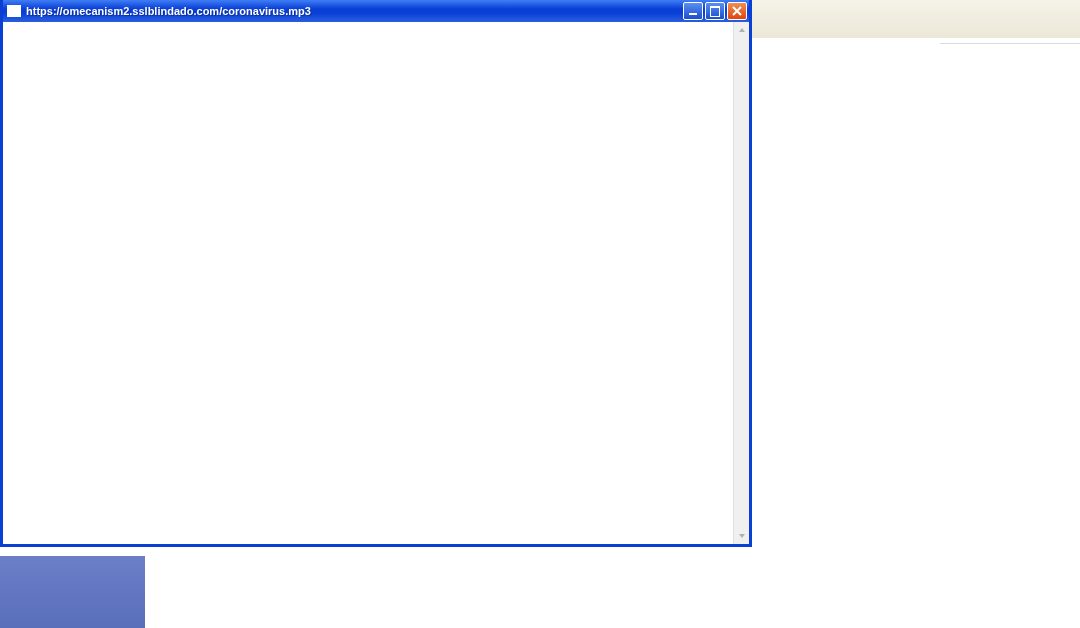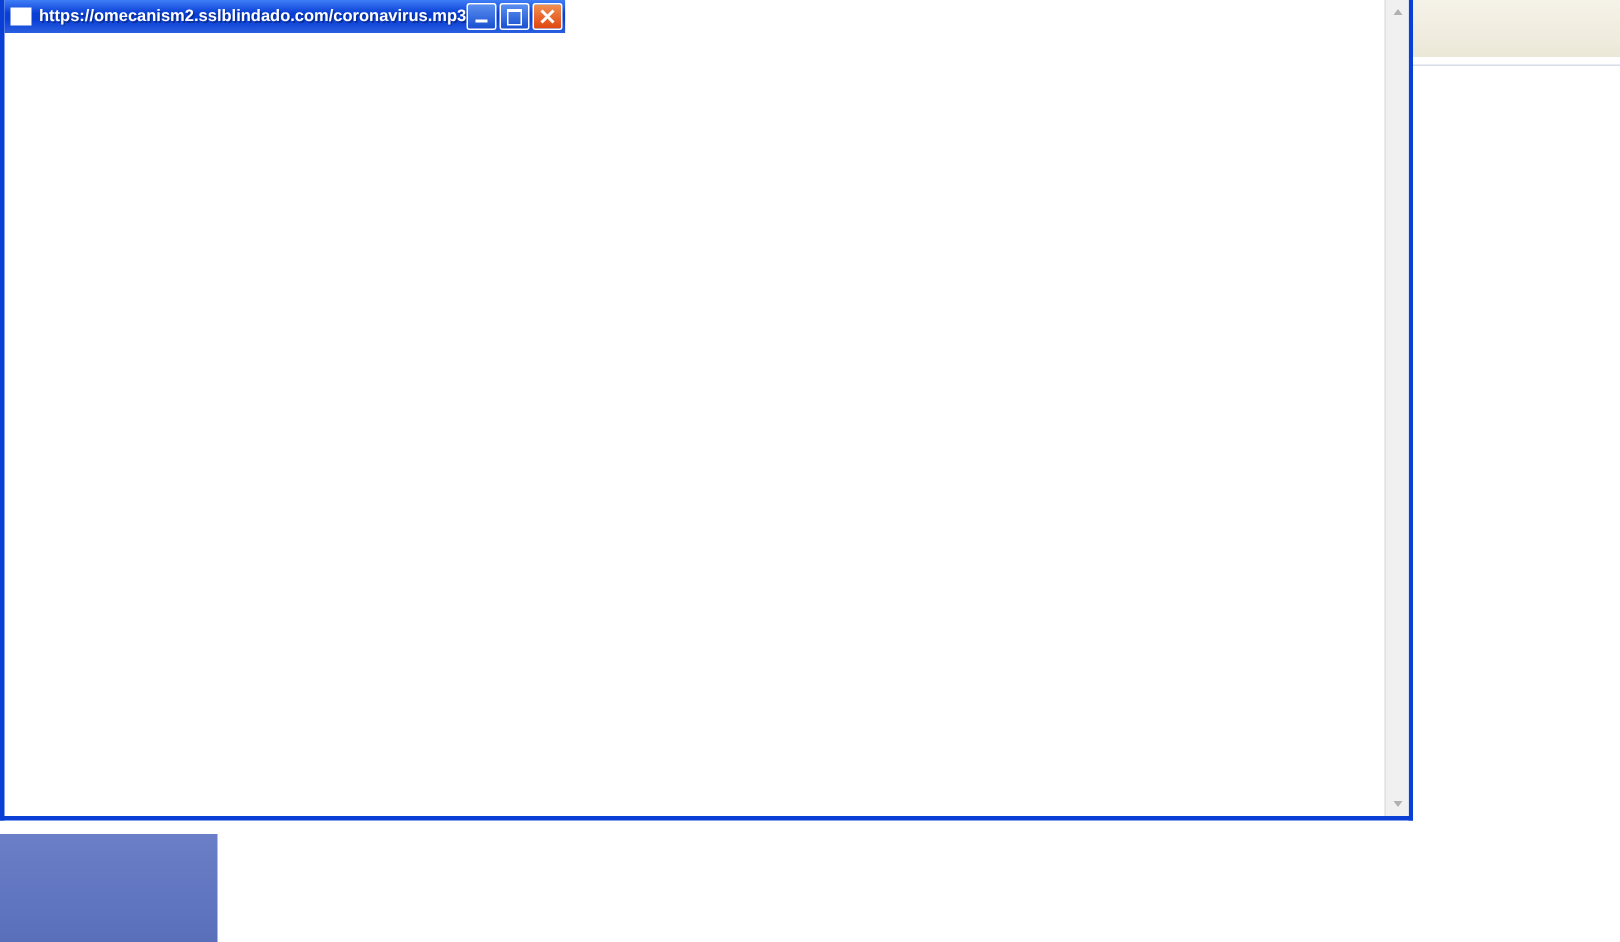--- a/index.html
+++ b/index.html
@@ -50,27 +50,27 @@
       left: 0;
       width: 145px;
       height: 72px;
       background: linear-gradient(to bottom, #6b7fc8 0%, #5a6fba 100%);
     }
     
     .window {
       position: absolute;
       top: 0;
       left: 0;
-      width: 942px;
+      width: 752px;
       height: 547px;
       border: 3px solid #0a3fd6;
       border-top: none;
       background: #ffffff;
       display: flex;
-      flex-direction: row;
+      flex-direction: column;
     }
     
     .titlebar {
       height: 22px;
       background: linear-gradient(to bottom, #3f7ef6 0%, #0a3fd6 40%, #0a3fd6 60%, #2a5fe0 100%);
       display: flex;
       align-items: center;
       padding: 0 2px 0 4px;
       color: #ffffff;
     }

